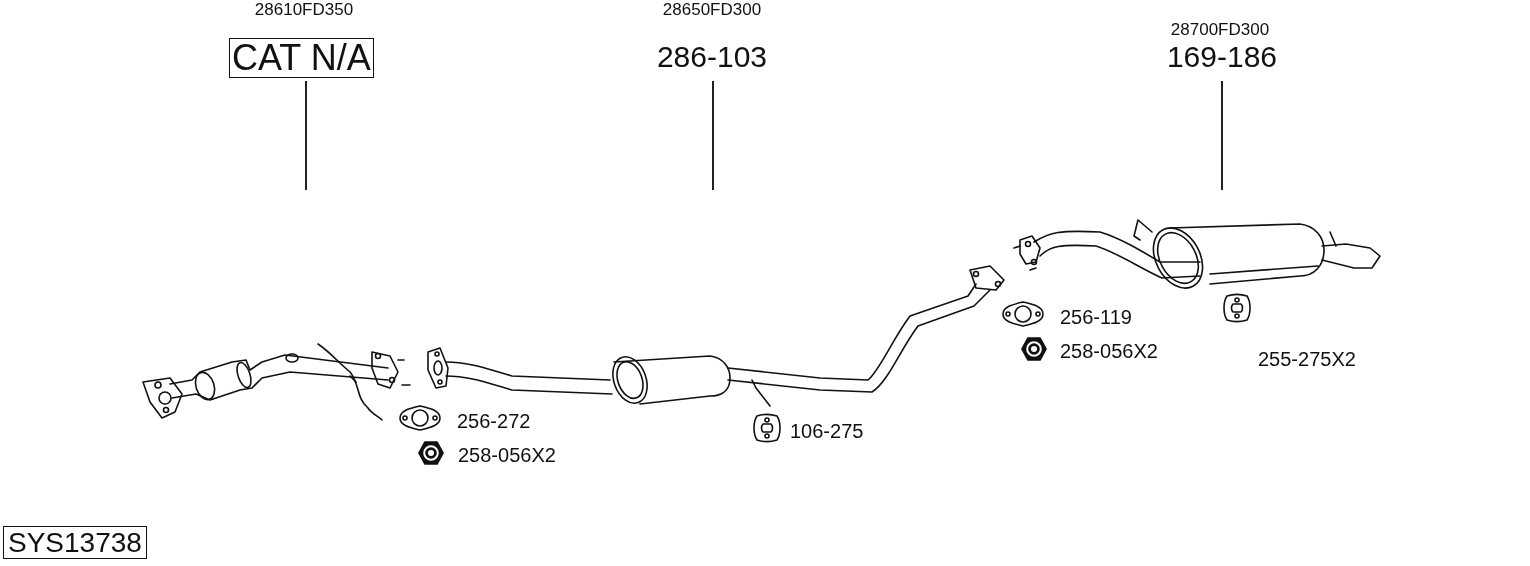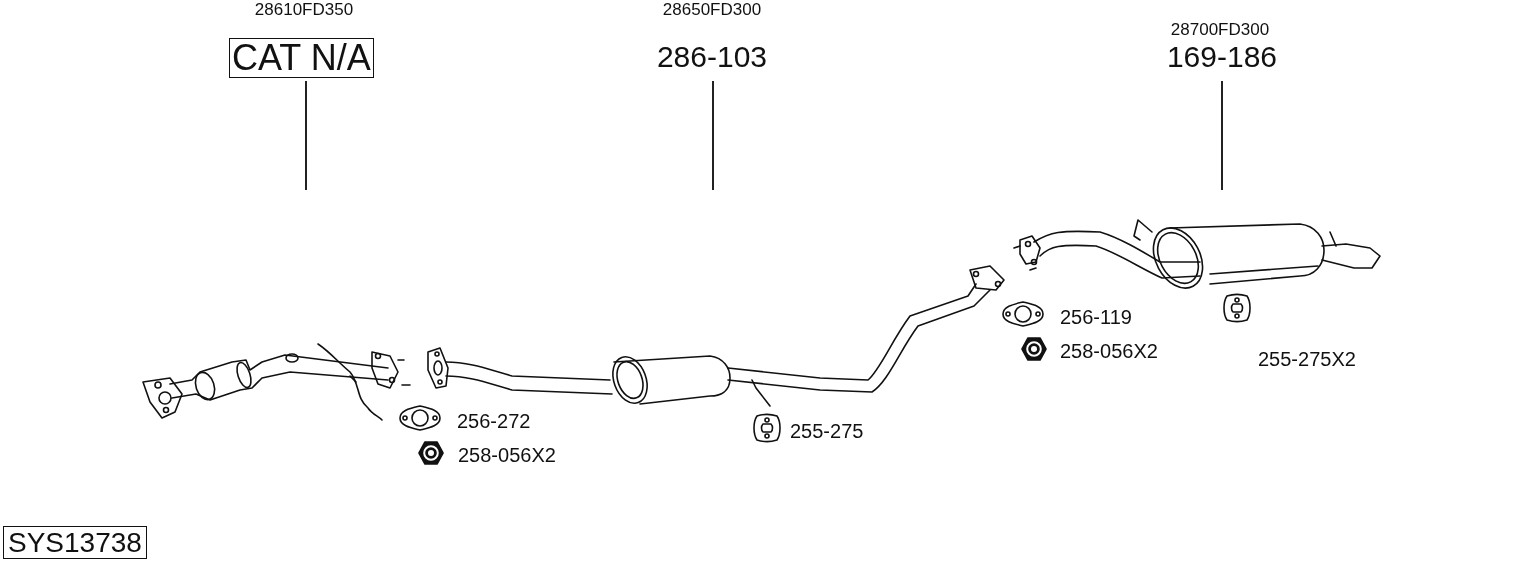--- a/index.html
+++ b/index.html
@@ -125,20 +125,20 @@
       <path d="M-10,-12 C-4,-14 4,-14 10,-12 C14,-6 14,6 10,12 C4,14 -4,14 -10,12 C-14,6 -14,-6 -10,-12 Z"></path>
       <circle cx="0" cy="-8" r="2"></circle>
       <circle cx="0" cy="8" r="2"></circle>
       <path d="M-4,-4 L4,-4 M-4,4 L4,4 M-4,-4 C-6,-2 -6,2 -4,4 M4,-4 C6,-2 6,2 4,4"></path>
     </g>
   </g>
 </svg>
 
 <div class="abs acc-label" style="left:441px; top:410px;margin-left:16px;">256-272</div>
 <div class="abs acc-label" style="left:458px; top:444px;">258-056X2</div>
-<div class="abs acc-label" style="left:790px; top:420px;">255-275</div>
+<div class="abs acc-label" style="left:790px; top:420px;">106-275</div>
 <div class="abs acc-label" style="left:1060px; top:306px;">256-119</div>
 <div class="abs acc-label" style="left:1060px; top:340px;">258-056X2</div>
 <div class="abs acc-label" style="left:1258px; top:300px;margin-top:48px;">255-275X2</div>
 
 <div class="abs" style="left:3px; top:527px;">
   <span class="sys">SYS13738</span>
 </div>
 
 </body></html>

